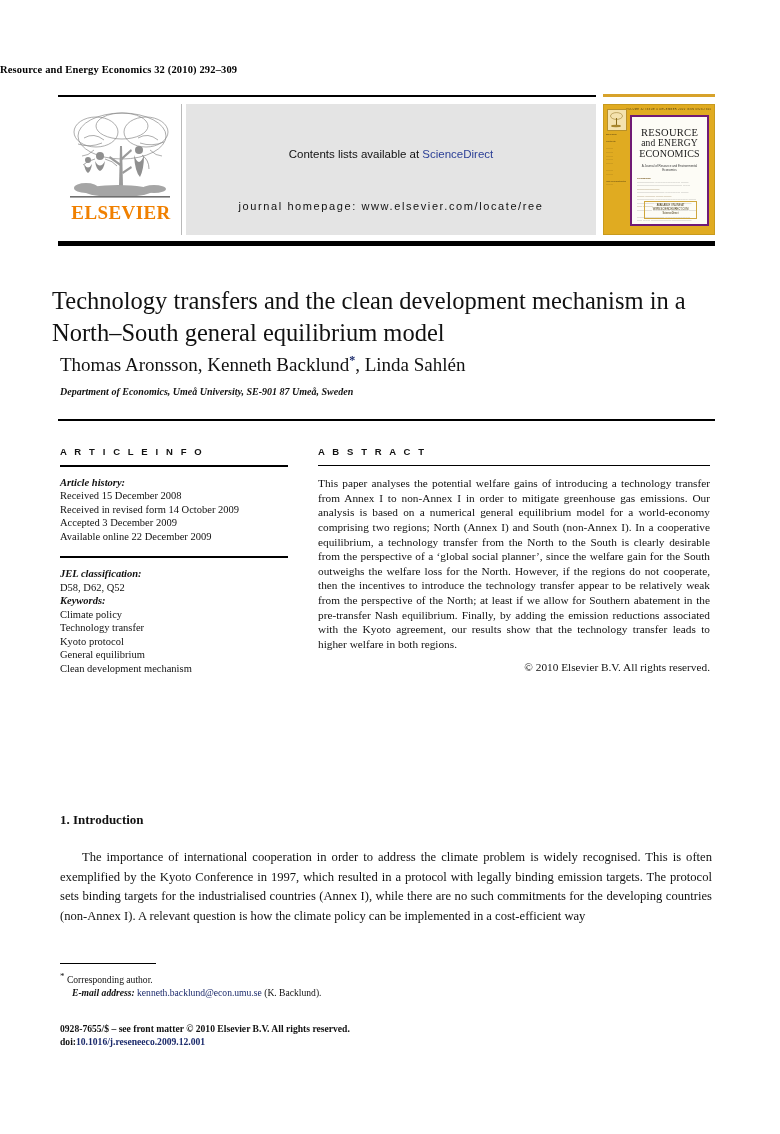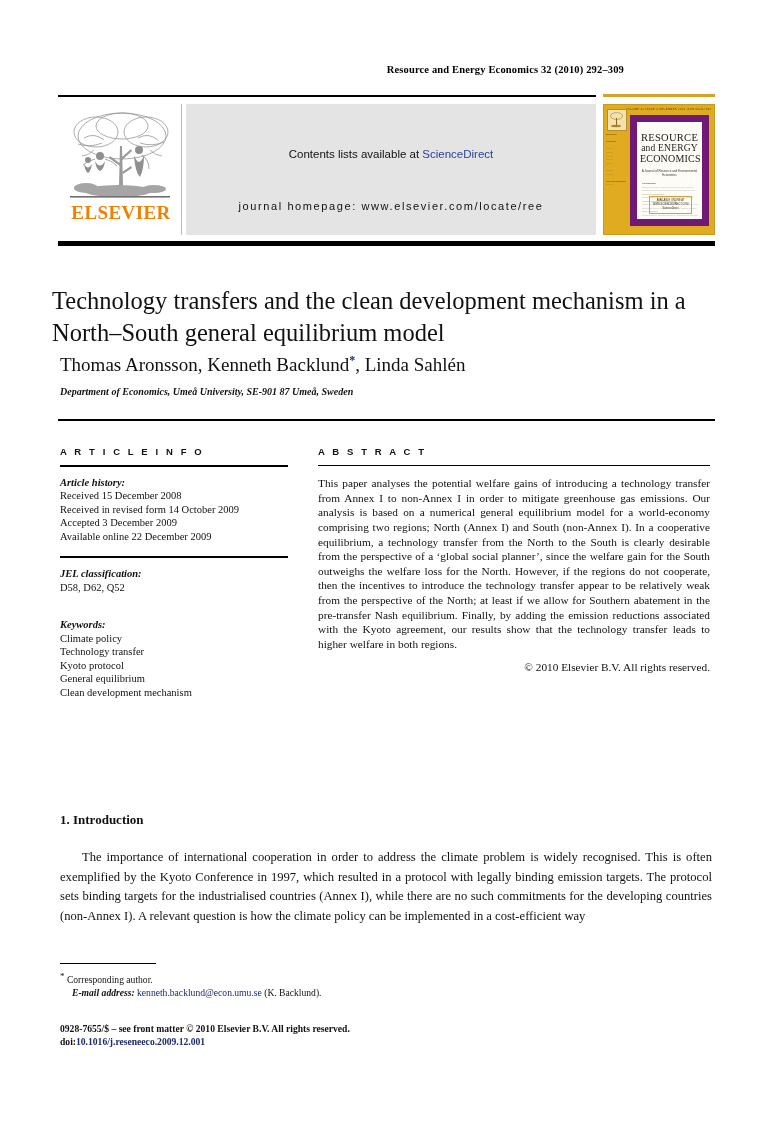--- a/index.html
+++ b/index.html
@@ -20,21 +20,21 @@
     left: 0; top: 0;
     width: 780px;
     height: 1134px;
   }
 
   
   .running-head {
     position: absolute;
     left: 0; top: 64px;
     width: 624px;
-    text-align: right;
+    text-align: left;
     font-family: "Liberation Serif", serif;
     font-weight: bold;
     font-size: 10.5px;
     letter-spacing: 0.15px;
   }
 
   
   .rule-top {
     position: absolute;
     left: 58px; top: 95px;
@@ -132,21 +132,21 @@
     border: 1px solid #c89a1d;
     box-sizing: border-box;
     overflow: hidden;
   }
   .cover-inner {
     position: absolute;
     left: 26px; top: 10px;
     right: 5px;
     bottom: 8px;
     background: #fdfcf6;
-    border: 7px solid #701a75;
+    border: 2px solid #701a75;
   }
   .cover-topline {
     position: absolute;
     left: 22px; top: 3px;
     right: 3px;
     font-size: 2.6px;
     letter-spacing: 0.4px;
     color: #4a3a10;
     font-family: "Liberation Sans", sans-serif;
     white-space: nowrap;
@@ -314,21 +314,20 @@
     height: 1.8px;
     background: #000;
   }
   .jel {
     margin-top: 9px;
     font-size: 10.5px;
     line-height: 13.5px;
     color: #111;
   }
   .keywords {
-    margin-top: 24px;
     font-size: 10.5px;
     line-height: 13.5px;
     color: #111;
   }
 
   .abstract-body {
     margin-top: 10px;
     font-size: 11.3px;
     line-height: 14.6px;
     text-align: justify;

